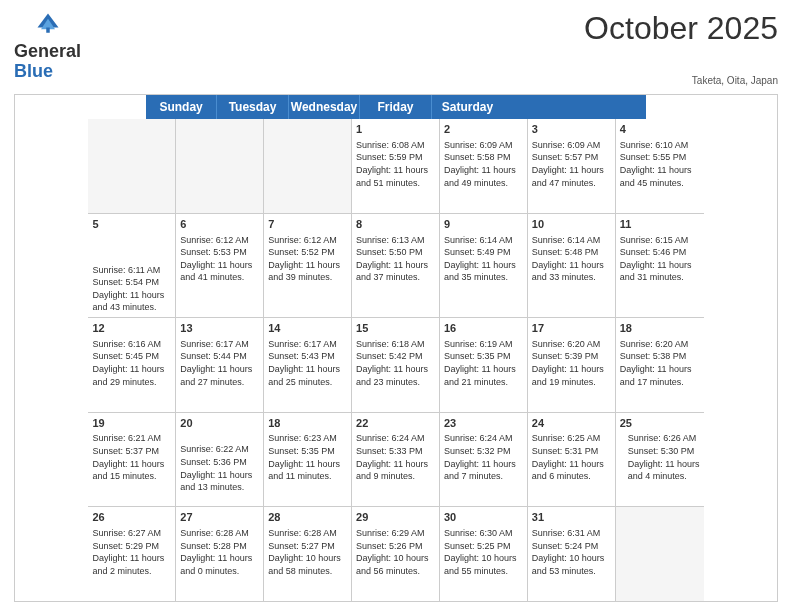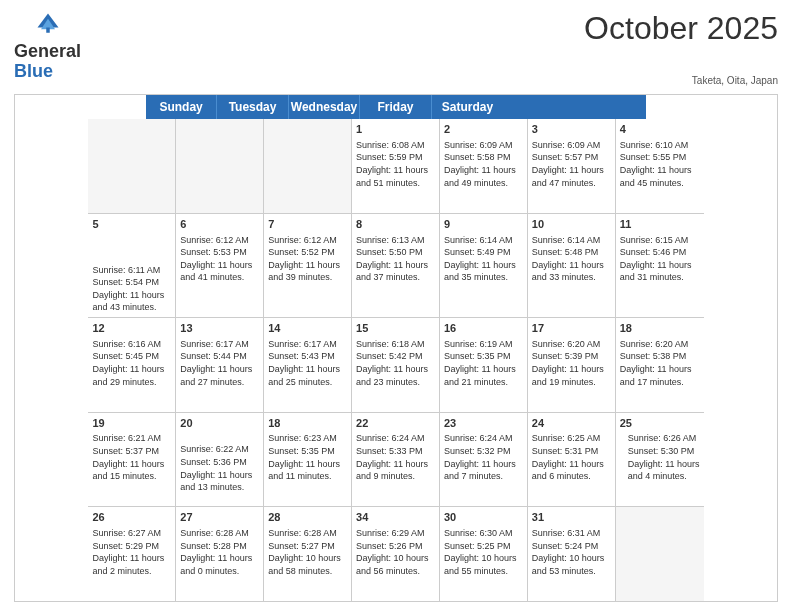--- a/index.html
+++ b/index.html
@@ -350,21 +350,21 @@
 and 0 minutes.</div>
           </div>
           <div class="day-cell">
             <span class="day-number">28</span>
             <div class="day-info" style="white-space: pre-line;">Sunrise: 6:28 AM
 Sunset: 5:27 PM
 Daylight: 10 hours
 and 58 minutes.</div>
           </div>
           <div class="day-cell">
-            <span class="day-number">34</span>
+            <span class="day-number">29</span>
             <div class="day-info" style="white-space: pre-line;">Sunrise: 6:29 AM
 Sunset: 5:26 PM
 Daylight: 10 hours
 and 56 minutes.</div>
           </div>
           <div class="day-cell">
             <span class="day-number">30</span>
             <div class="day-info" style="white-space: pre-line;">Sunrise: 6:30 AM
 Sunset: 5:25 PM
 Daylight: 10 hours

